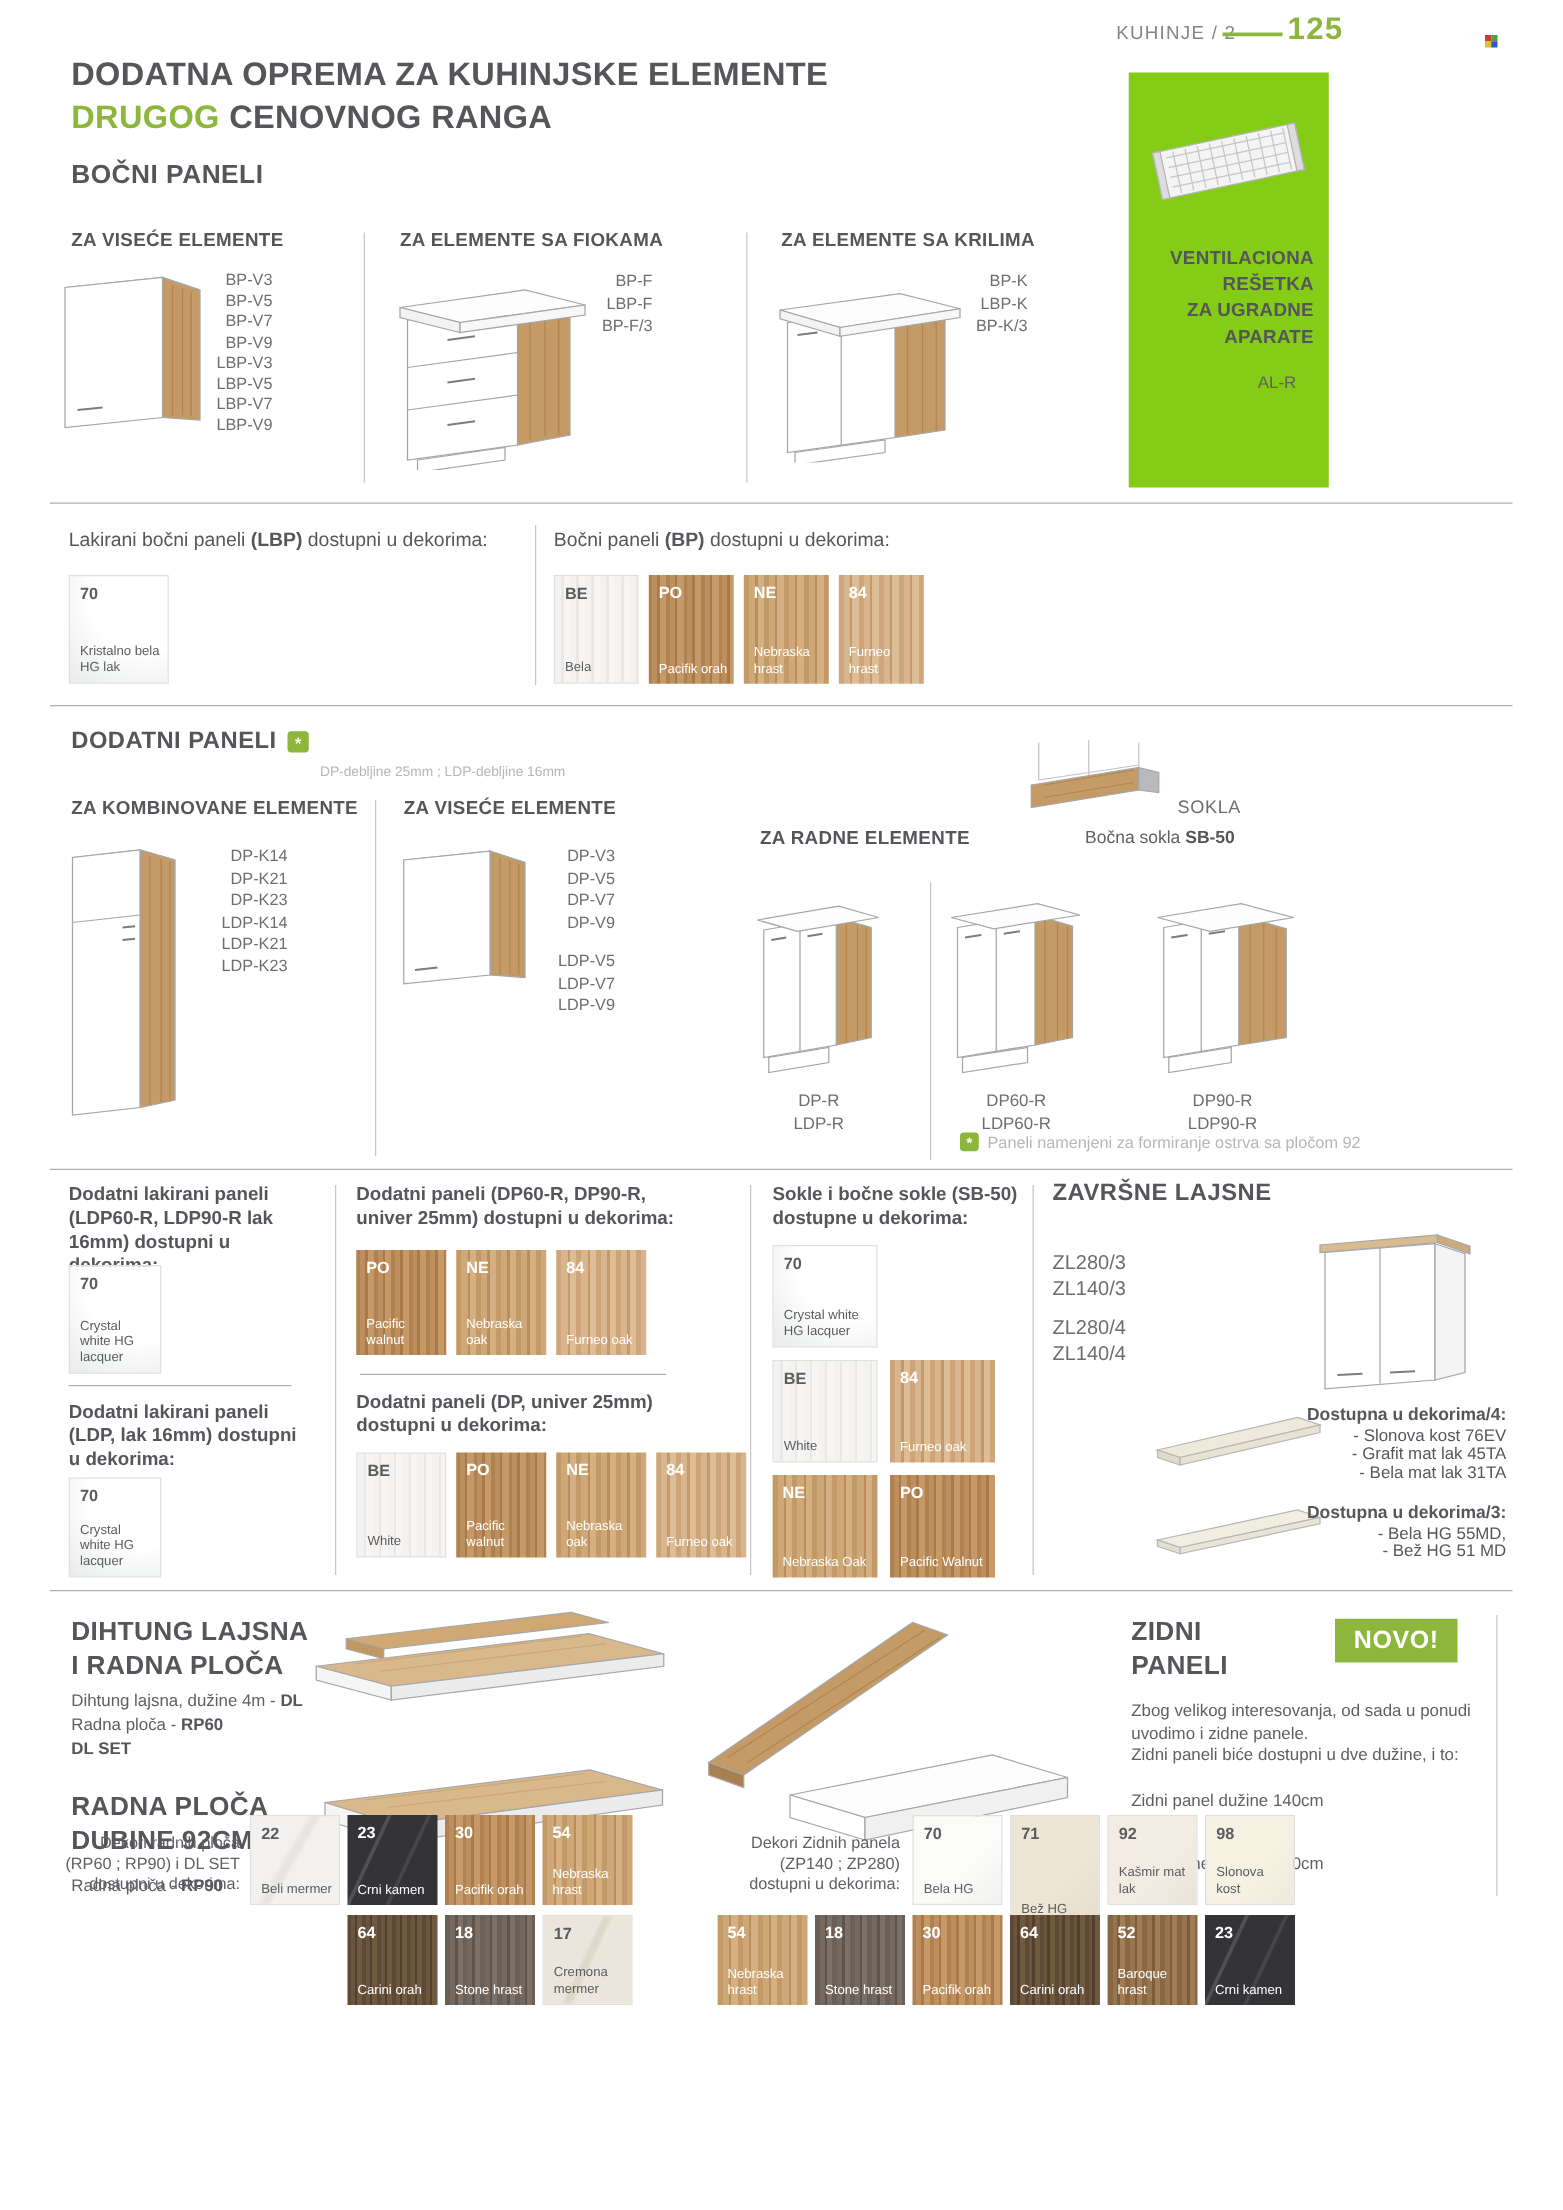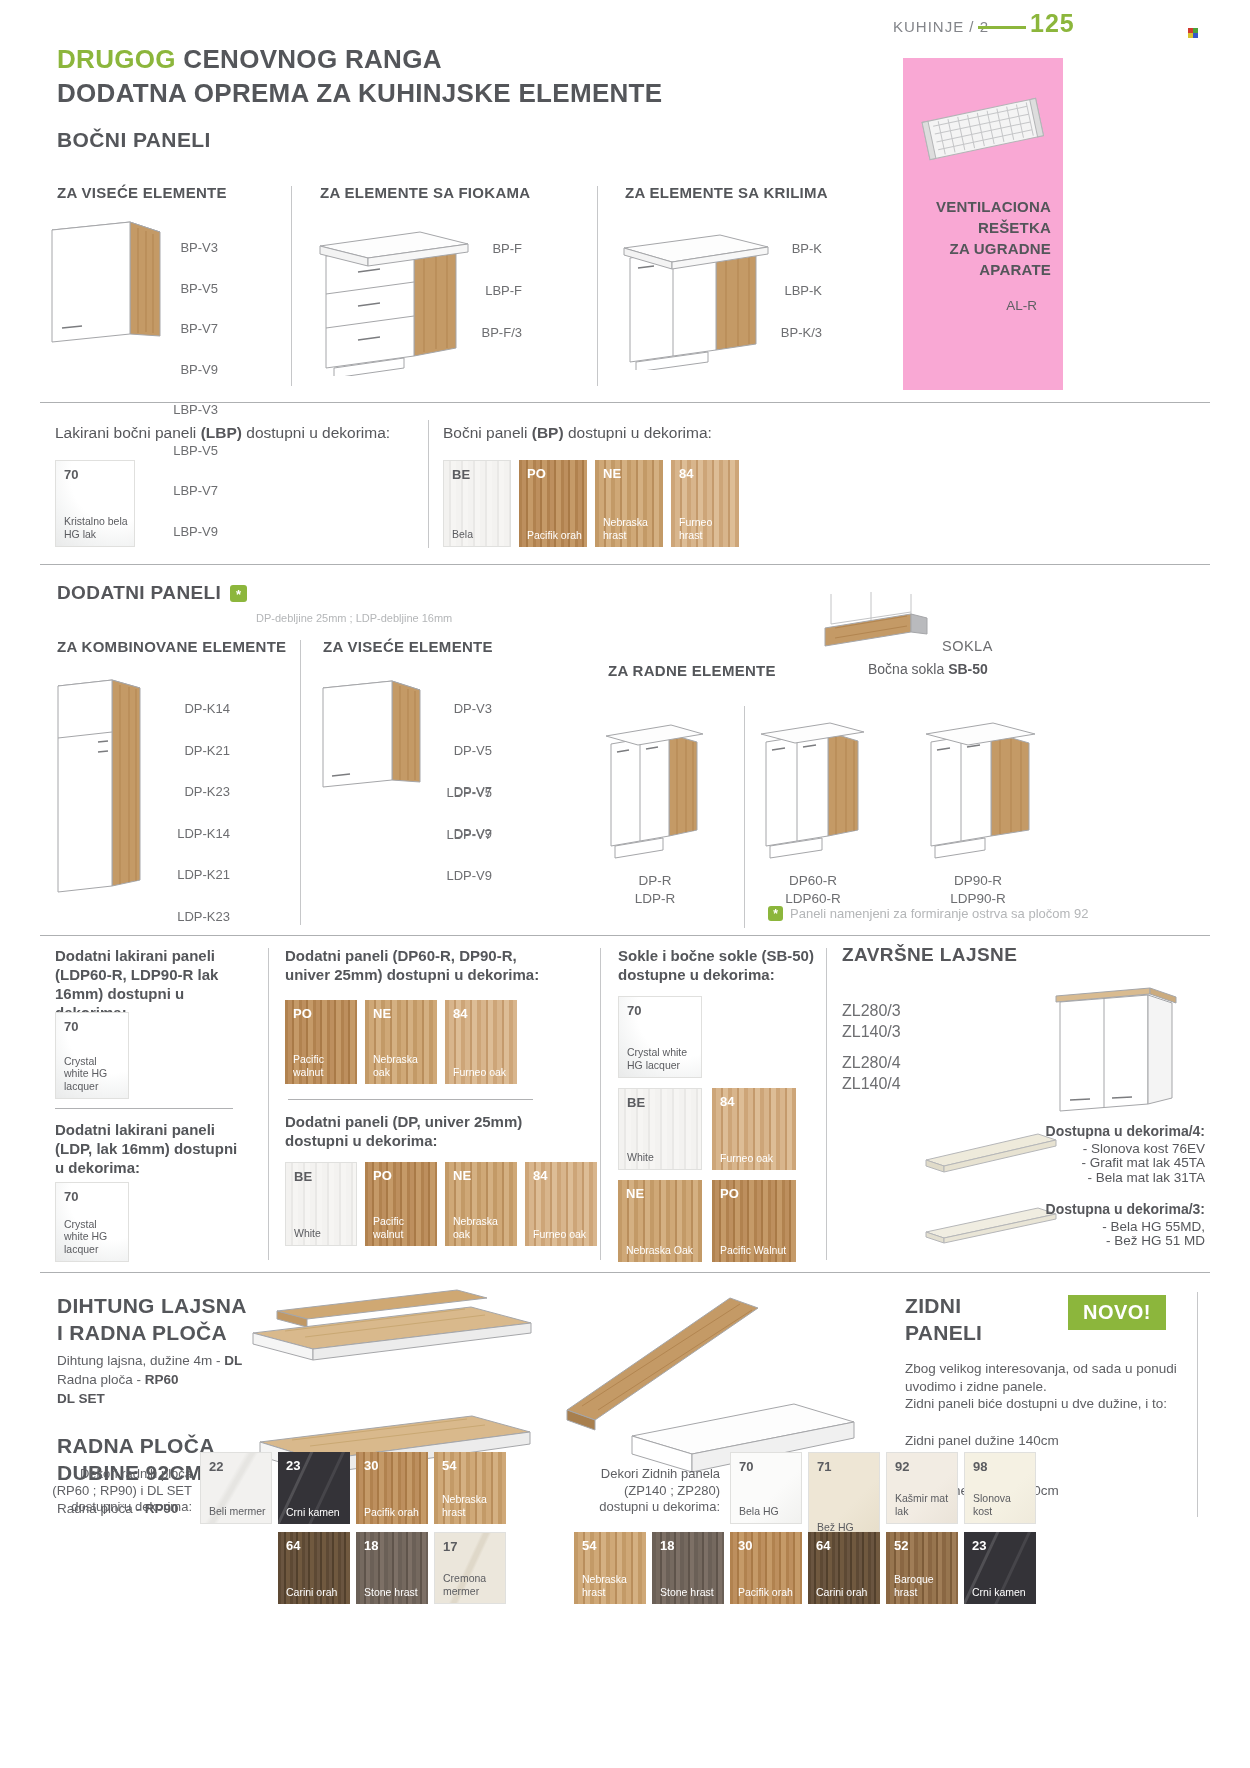--- a/index.html
+++ b/index.html
@@ -9,21 +9,21 @@
   .h-rule{position:absolute;height:1px;background:#aeb0b2;}
   .v-rule{position:absolute;width:1px;background:#c6c7c9;}
   .mini-rule{position:absolute;height:1px;background:#9d9ea1;}
   .green{color:#8cb63c;}
   .breadcrumb{font-size:15px;letter-spacing:1px;color:#83858a;}
   .pageno{font-size:25px;font-weight:800;color:#8cb63c;letter-spacing:1px;}
   .title1{font-size:26px;font-weight:800;letter-spacing:.3px;line-height:34px;color:#54565a;}
   .sec-head{font-size:21px;font-weight:800;letter-spacing:.4px;color:#54565a;}
   .col-head{font-size:15px;font-weight:700;letter-spacing:.3px;color:#54565a;}
   .codes{font-size:13px;color:#6d6e71;text-align:right;line-height:16.5px;}
-  .codes div{white-space:nowrap;margin-top:24px;}
+  .codes div{white-space:nowrap;}
   .mixhead{font-size:15.5px;color:#56575b;}
   .mixhead b{font-weight:700;}
   .bold-head{font-size:15px;font-weight:700;line-height:19px;color:#54565a;}
   .note-gray{color:#b4b6b8;}
   .badge-ast{position:absolute;width:17px;height:17px;background:#8cb63c;color:#fff;border-radius:3px;
              text-align:center;font-weight:700;line-height:20px;font-size:13px;}
   .novo{position:absolute;background:#8cb63c;color:#fff;font-weight:800;font-size:20px;
         display:flex;align-items:center;justify-content:center;letter-spacing:.5px;}
   .sw{position:absolute;box-sizing:border-box;}
   .sw .code{position:absolute;top:6px;left:8px;font-size:13px;font-weight:700;color:#fff;}
@@ -38,21 +38,21 @@
   .dk-belimer{background:linear-gradient(120deg,#f2f1ef 0 40%,#e6e5e2 45% 48%,#f2f1ef 52% 100%);}
   .dk-crni{background:linear-gradient(115deg,rgba(255,255,255,0) 0 30%,rgba(255,255,255,.14) 31% 33%,rgba(255,255,255,0) 34% 60%,rgba(255,255,255,.09) 61% 63%,rgba(255,255,255,0) 64%),#343338;}
   .dk-carini{background:repeating-linear-gradient(90deg,#5d4934 0 3px,#6a5540 3px 6px,#52402c 6px 8px,#70593f 8px 12px);}
   .dk-stone{background:repeating-linear-gradient(90deg,#6b6057 0 4px,#75695f 4px 8px,#5f544b 8px 10px,#7d7066 10px 14px);}
   .dk-cremona{background:linear-gradient(115deg,#ebe6db 0 45%,#dfd8c9 48% 52%,#ece7dc 55% 100%);}
   .dk-belahg{background:linear-gradient(135deg,#fbfbfa 0 60%,#f1f1ef 100%);}
   .dk-bezhg{background:linear-gradient(135deg,#eee6d5 0 60%,#e6ddc9 100%);}
   .dk-kasmir{background:linear-gradient(135deg,#f2ece3 0 60%,#eae3d8 100%);}
   .dk-slonova{background:linear-gradient(135deg,#f5f1e3 0 60%,#efeadb 100%);}
   .dk-baroque{background:repeating-linear-gradient(90deg,#8a6743 0 4px,#97754f 4px 8px,#7d5c39 8px 10px,#a07d57 10px 14px);}
-  .sidebox{position:absolute;background:#f9a8d4;}
+  .sidebox{position:absolute;background:#84cc16;}
   .side-title{font-size:15px;font-weight:800;line-height:21px;text-align:right;color:#54565a;letter-spacing:.2px;}
   .cab-label{position:absolute;font-size:13.5px;color:#6d6e71;text-align:center;line-height:18px;}
   .body-line{font-size:13.5px;color:#5f6064;line-height:18px;}
   .body-line b{color:#55565a;}
   .zl-codes{font-size:16px;color:#6d6e71;line-height:21px;}
   .nota{text-align:right;font-size:13.5px;color:#56575b;line-height:14.5px;}
   .nota .t{font-weight:700;font-size:14px;margin-bottom:3px;}
   .dekor-label{font-size:13px;color:#5f6064;line-height:16.5px;text-align:right;}
   .big-head{font-size:21px;font-weight:800;line-height:27px;color:#54565a;letter-spacing:.3px;}
   svg{display:block;}
@@ -67,22 +67,22 @@
   <div class="abs" style="left:978px;top:26px;width:48px;height:2.5px;background:#8cb63c;"></div>
   <div class="abs pageno" style="left:1030px;top:9px;">125</div>
   <div class="abs" style="left:1188px;top:28px;width:10px;height:10px;">
     <div class="px" style="left:0;top:0;background:#d23a2e;"></div>
     <div class="px" style="left:5px;top:0;background:#4aa23a;"></div>
     <div class="px" style="left:0;top:5px;background:#d8c22e;"></div>
     <div class="px" style="left:5px;top:5px;background:#3556c8;"></div>
   </div>
 
   <div class="abs title1" style="left:57px;top:42px;width:720px;">
+    <div>DODATNA OPREMA ZA KUHINJSKE ELEMENTE</div>
     <div><span class="green">DRUGOG</span><span> CENOVNOG RANGA</span></div>
-    <div>DODATNA OPREMA ZA KUHINJSKE ELEMENTE</div>
   </div>
 
   <div class="abs sec-head" style="left:57px;top:128px;">BOČNI PANELI</div>
 
   <div class="abs col-head" style="left:57px;top:184px;">ZA VISEĆE ELEMENTE</div>
   <div class="abs col-head" style="left:320px;top:184px;">ZA ELEMENTE SA FIOKAMA</div>
   <div class="abs col-head" style="left:625px;top:184px;">ZA ELEMENTE SA KRILIMA</div>
   <div class="v-rule" style="left:291px;top:186px;height:200px;"></div>
   <div class="v-rule" style="left:597px;top:186px;height:200px;"></div>
 

